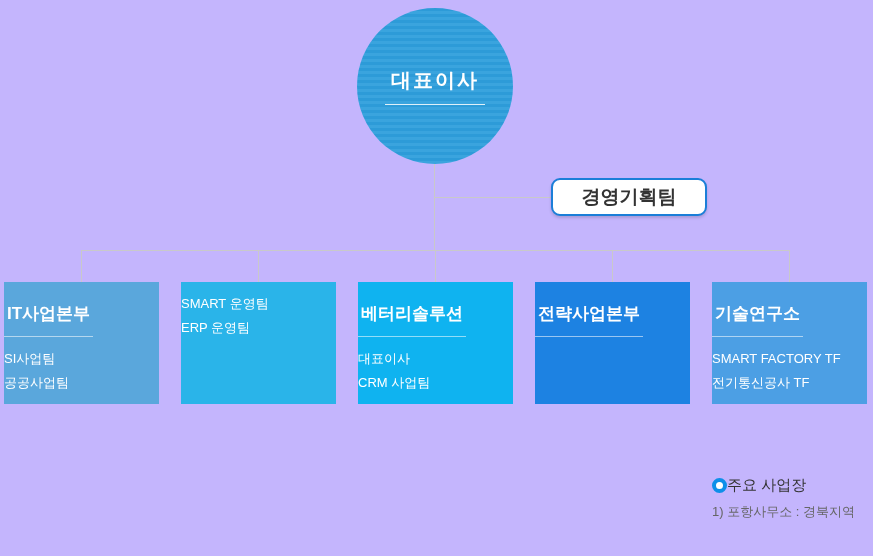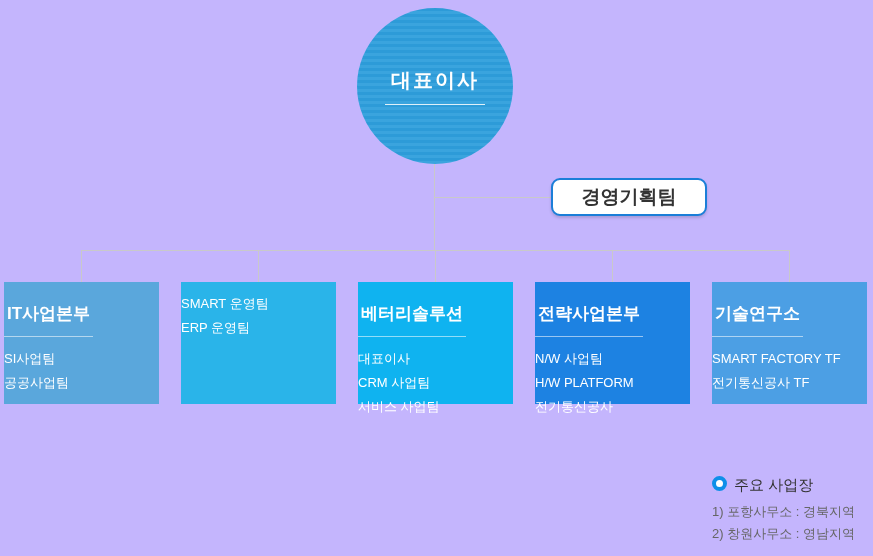--- a/index.html
+++ b/index.html
@@ -62,21 +62,21 @@
   .div-title span {
     display: inline-block;
     padding: 0 3px 11px 3px;
     border-bottom: 1px solid rgba(255,255,255,0.55);
   }
   .div-teams { margin-top: 10px; }
   .team { font-size: 13px; line-height: 24px; }
 
   
   .legend { position: absolute; left: 712px; top: 476px; }
-  .legend-title-row { display: flex; align-items: flex-start; gap: 7px; }
+  .legend-title-row { display: flex; align-items: center; }
   .legend-icon {
     width: 7px; height: 7px;
     border-radius: 50%;
     border: 4px solid #0e8fe9;
     background: #ffffff;
   }
   .legend-title { font-size: 15px; color: #333333; }
   .legend-items { margin-top: 6px; }
   .legend-item { font-size: 13px; color: #666666; line-height: 22px; white-space: nowrap; }
 </style>
@@ -119,49 +119,42 @@
     </div>
   </div>
 
   <div class="division" style="left: 358px; background-color: rgb(15, 179, 240);">
     <div class="div-title">
       <span>베터리솔루션</span>
     </div>
     <div class="div-teams">
       <div class="team">대표이사</div>
       <div class="team">CRM 사업팀</div>
-      <div class="team">서비스 사업팀</div>
     </div>
   </div>
 
   <div class="division" style="left: 535px; background-color: rgb(29, 130, 226);">
     <div class="div-title">
       <span>전략사업본부</span>
-    </div>
-    <div class="div-teams">
-      <div class="team">N/W 사업팀</div>
-      <div class="team">H/W PLATFORM</div>
-      <div class="team">전기통신공사</div>
     </div>
   </div>
 
   <div class="division" style="left: 712px; background-color: rgb(76, 159, 228);">
     <div class="div-title">
       <span>기술연구소</span>
     </div>
     <div class="div-teams">
       <div class="team">SMART FACTORY TF</div>
       <div class="team">전기통신공사 TF</div>
     </div>
   </div>
 
   <div class="legend">
     <div class="legend-title-row">
       <span class="legend-icon" style="border-color: rgb(14, 143, 233);"></span>
       <span class="legend-title">주요 사업장</span>
     </div>
     <div class="legend-items">
       <div class="legend-item">1) 포항사무소 : 경북지역</div>
-      <div class="legend-item">2) 창원사무소 : 영남지역</div>
     </div>
   </div>
 
 </div>
 
 </body></html>

